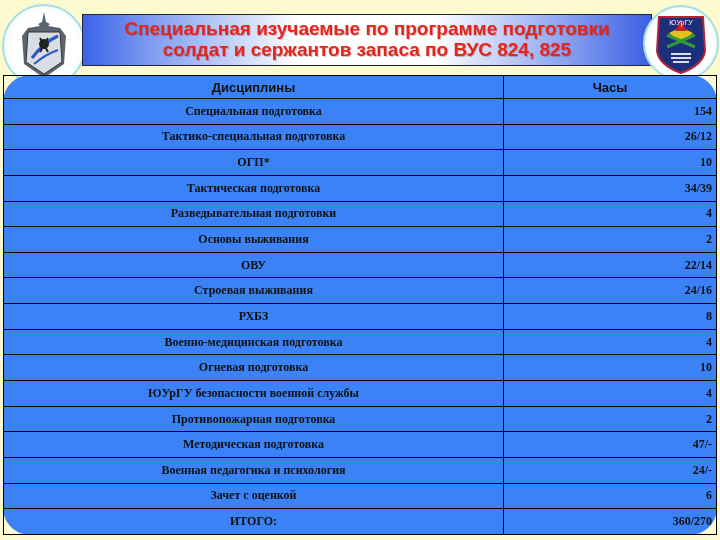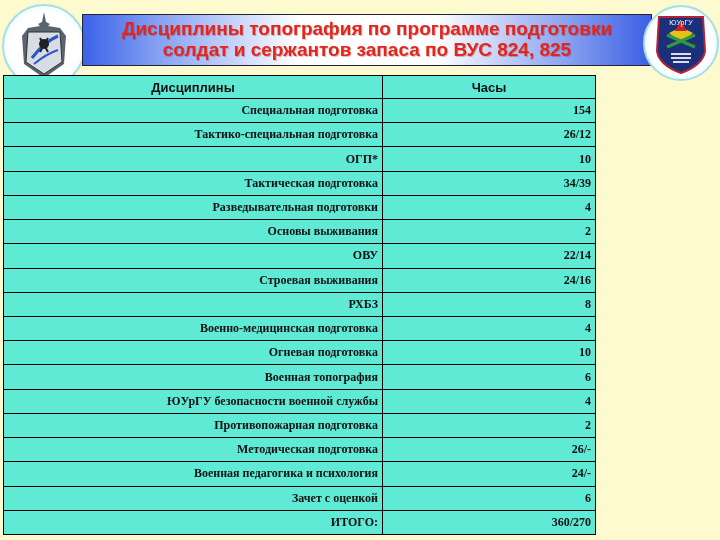--- a/index.html
+++ b/index.html
@@ -24,50 +24,50 @@
   .logo {
     position:absolute; border-radius:50%;
     background:radial-gradient(circle,#ffffff 60%,#cfeff2 100%);
     border:2px solid #a6dfe3; box-sizing:border-box;
   }
   .logo-left { left:2px; top:4px; width:84px; height:84px; }
   .logo-right { left:643px; top:5px; width:76px; height:76px; }
   .logo svg { position:absolute; left:0; top:0; }
 
   table.disc {
-    position:absolute; left:3px; top:75px; width:593px; height:460px;
-    border-collapse:collapse; background:#5eead4;
+    position:absolute; left:3px; top:75px; width:714px; height:460px;
+    border-collapse:collapse; background:#3b82f6;border-radius:27px;
   }
   table.disc td, table.disc th {
     border:1.5px solid #000; padding:0 4px; font-size:12px; color:#111;
   }
   table.disc th {
     font-family:"Liberation Sans", sans-serif; font-weight:bold; font-size:13px;
     text-align:center; height:22px;
   }
-  table.disc td.name { font-weight:bold; text-align:right; }
+  table.disc td.name { font-weight:bold; text-align:center; }
   table.disc td.hours { font-weight:bold; text-align:right; width:204px; }
 </style>
 </head>
 <body>
 
 <div class="logo logo-left">
   <svg width="80" height="80" viewBox="0 0 80 80">
     <path d="M40 6 L42 16 L46 18 L44 20 L56 22 L62 30 L60 58 L40 72 L20 58 L18 30 L24 22 L36 20 L34 18 L38 16 Z" fill="#5a6470"></path>
     <path d="M24 26 L56 26 L58 56 L40 68 L22 56 Z" fill="#d7dde3" stroke="#333" stroke-width="1"></path>
     <path d="M28 52 Q40 36 54 30" stroke="#2a58c8" stroke-width="3" fill="none"></path>
     <path d="M30 58 Q42 48 54 44" stroke="#2a58c8" stroke-width="2" fill="none"></path>
     <circle cx="40" cy="38" r="5" fill="#222"></circle>
     <path d="M36 32 L44 46 M44 32 L36 46" stroke="#222" stroke-width="2"></path>
   </svg>
 </div>
 
 <div class="title-banner"></div>
 <div class="title-text">
-  <div>Дисциплины топография по программе подготовки</div>
+  <div>Специальная изучаемые по программе подготовки</div>
   <div>солдат и сержантов  запаса  по ВУС 824, 825</div>
 </div>
 
 <div class="logo logo-right">
   <svg width="72" height="72" viewBox="0 0 72 72">
     <path d="M14 10 L58 10 L60 44 Q58 58 36 66 Q14 58 12 44 Z" fill="#1b2f7a" stroke="#b0243a" stroke-width="2"></path>
     <path d="M24 26 L36 20 L48 26 L36 36 Z" fill="#e4c21c"></path>
     <path d="M22 40 L50 28 M22 28 L50 40" stroke="#2f9a3a" stroke-width="3"></path>
     <path d="M30 24 L36 14 L42 24" fill="#c22"></path>
     <text x="36" y="18" text-anchor="middle" font-size="7" fill="#fff" font-family="Liberation Sans, sans-serif">ЮУрГУ</text>
@@ -123,34 +123,30 @@
       </tr>
     <tr>
         <td class="name">Военно-медицинская подготовка</td>
         <td class="hours">4</td>
       </tr>
     <tr>
         <td class="name">Огневая подготовка</td>
         <td class="hours">10</td>
       </tr>
     <tr>
-        <td class="name">Военная топография</td>
-        <td class="hours">6</td>
-      </tr>
-    <tr>
         <td class="name">ЮУрГУ безопасности военной службы</td>
         <td class="hours">4</td>
       </tr>
     <tr>
         <td class="name">Противопожарная подготовка</td>
         <td class="hours">2</td>
       </tr>
     <tr>
         <td class="name">Методическая подготовка</td>
-        <td class="hours">26/-</td>
+        <td class="hours">47/-</td>
       </tr>
     <tr>
         <td class="name">Военная педагогика и психология</td>
         <td class="hours">24/-</td>
       </tr>
     <tr>
         <td class="name">Зачет с оценкой</td>
         <td class="hours">6</td>
       </tr>
     <tr>

